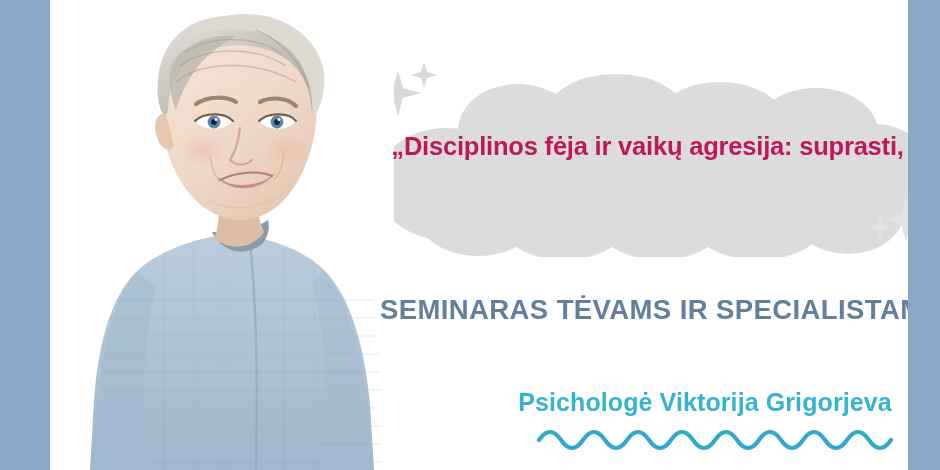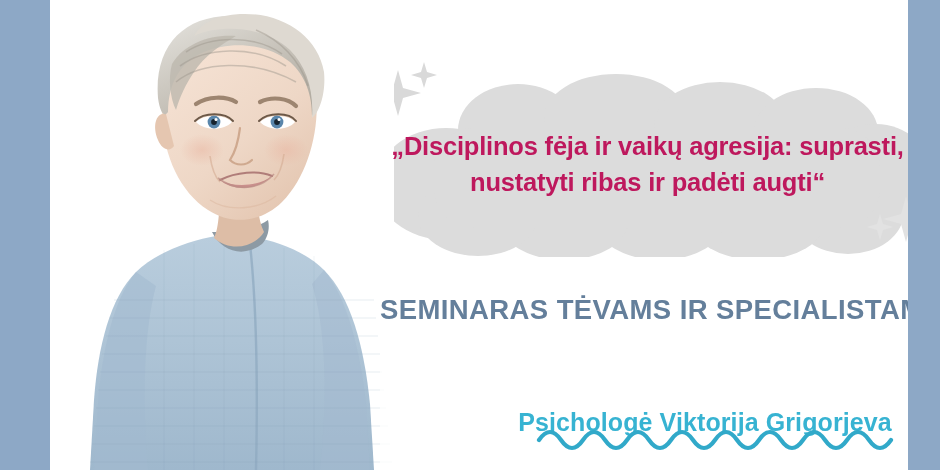--- a/index.html
+++ b/index.html
@@ -97,21 +97,20 @@
     left: 500px;
     top: 388px;
     width: 410px;
     z-index: 7;
     text-align: center;
     color: #37b3d2;
     font-size: 25px;
     font-weight: bold;
     letter-spacing: 0.1px;
     white-space: nowrap;
-    margin-top: 20px;
   }
   .wave-layer {
     position: absolute;
     left: 535px;
     top: 420px;
     width: 400px;
     height: 34px;
     z-index: 7;
   }
   .wave-layer svg { display: block; }
@@ -285,21 +284,20 @@
       <path d="M424 62 L427 72 L437 75 L427 78 L424 88 L421 78 L411 75 L421 72 Z"></path>
     </g>
     <g fill="#e2e2e2">
       <path d="M906 196 L911 214 L929 219 L911 224 L906 242 L901 224 L883 219 L901 214 Z"></path>
       <path d="M880 214 L883 224 L893 227 L883 230 L880 240 L877 230 L867 227 L877 224 Z"></path>
     </g>
   </svg>
 
   <div class="cloud-text">
     <span class="line">„Disciplinos fėja ir vaikų agresija: suprasti,</span>
-    <span class="line">nustatyti ribas ir padėti augti“</span>
   </div>
 
   <div class="subtitle">SEMINARAS TĖVAMS IR SPECIALISTAMS</div>
 
   <div class="signature">Psichologė Viktorija Grigorjeva</div>
 
   <div class="wave-layer">
     <svg width="400" height="34" viewBox="0 0 400 34" xmlns="http://www.w3.org/2000/svg">
       <path d="M4 20
                q 11 -16 22 0 q 11 16 22 0 q 11 -16 22 0 q 11 16 22 0

